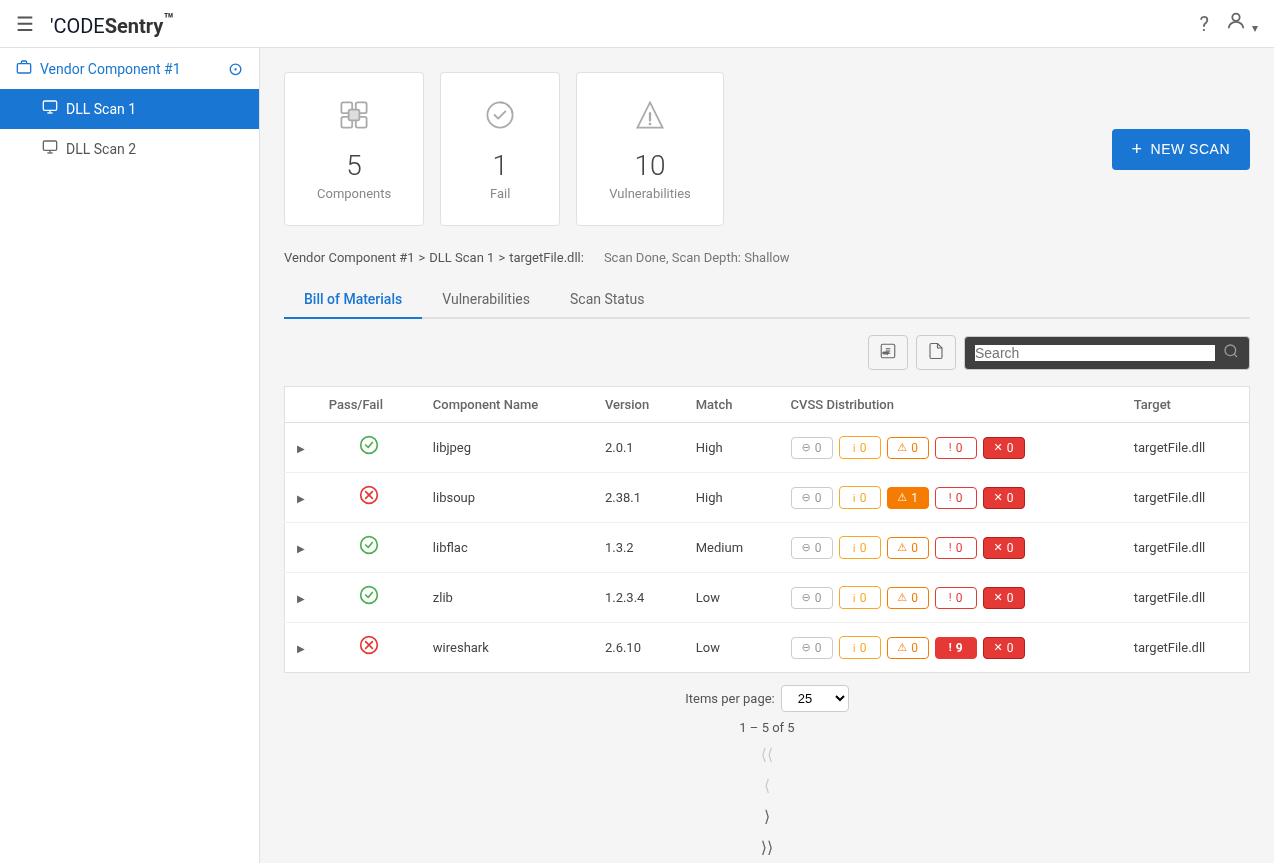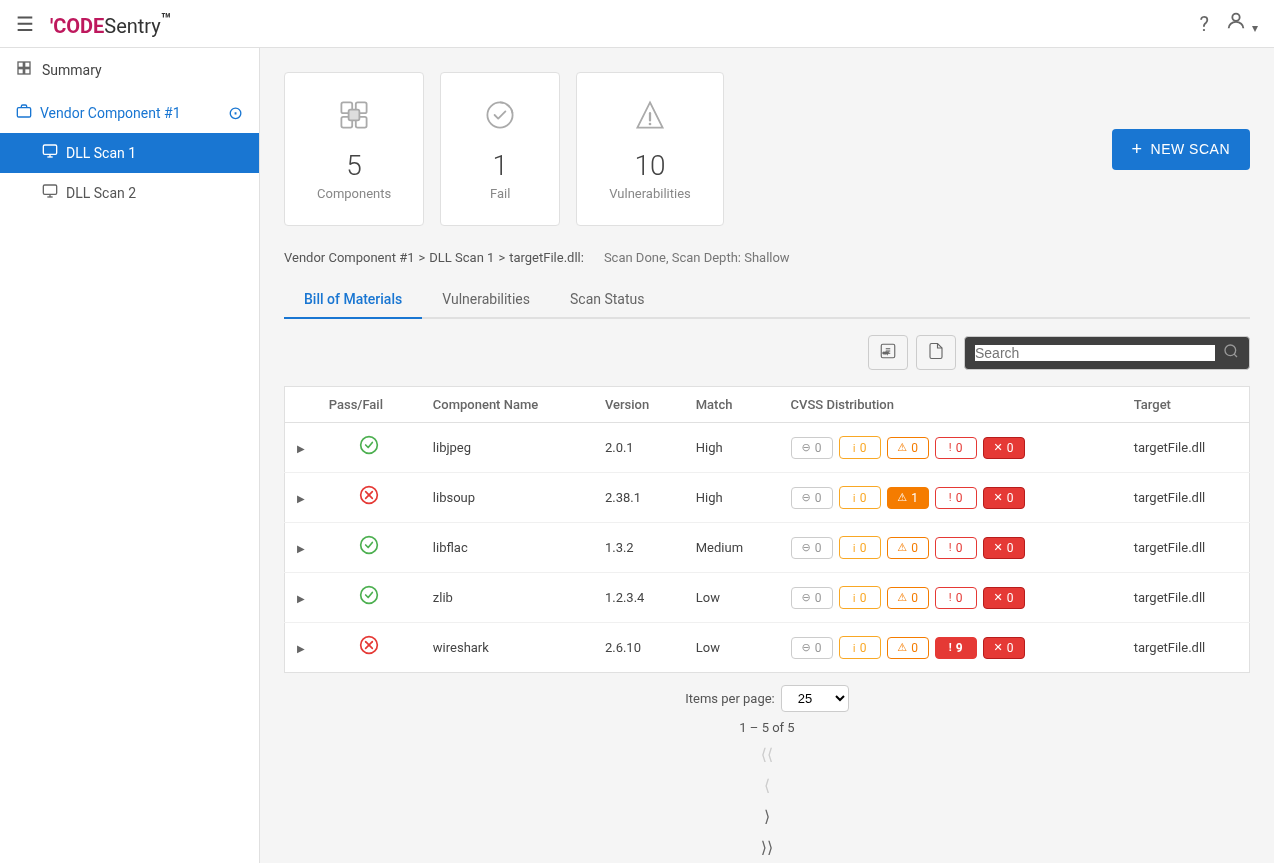--- a/index.html
+++ b/index.html
@@ -11,22 +11,22 @@
       height: 48px;
       display: flex;
       align-items: center;
       padding: 0 16px;
       border-bottom: 1px solid #e0e0e0;
       position: relative;
       z-index: 10;
     }
     .topnav-hamburger { font-size: 20px; color: #555; cursor: pointer; margin-right: 16px; }
     .topnav-logo { font-size: 20px; font-weight: bold; color: #333; }
-    .topnav-logo span.brand { color: #be185d; font-weight: 700; }
-    .topnav-logo span.code { font-weight: 400; }
+    .topnav-logo span.brand { color: #0f172a; font-weight: 400; }
+    .topnav-logo span.code { font-weight: 700; }
     .topnav-right { margin-left: auto; display: flex; align-items: center; gap: 16px; }
     .topnav-icon { font-size: 20px; color: #666; cursor: pointer; }
 
     
     .main-layout { display: flex; flex: 1; overflow: hidden; }
 
     
     .sidebar {
       width: 260px;
       background: #fff;
@@ -273,31 +273,20 @@
         <path d="M4 20c0-4 3.6-7 8-7s8 3 8 7"></path>
       </svg>
       <span style="font-size:12px;color:#666;">▾</span>
     </span>
   </div>
 </div>
 
 <div class="main-layout">
 
   <div class="sidebar">
-    <div class="sidebar-item">
-      <span class="sidebar-icon">
-        <svg width="16" height="16" viewBox="0 0 24 24" fill="none" stroke="currentColor" stroke-width="2">
-          <rect x="3" y="3" width="8" height="8"></rect>
-            <rect x="13" y="3" width="8" height="8"></rect>
-            <rect x="3" y="13" width="8" height="8"></rect>
-            <rect x="13" y="13" width="8" height="8"></rect>
-        </svg>
-      </span>
-      <span>Summary</span>
-    </div>
     <div class="sidebar-vendor">
       <span class="sidebar-icon">
         <svg width="16" height="16" viewBox="0 0 24 24" fill="none" stroke="#1976d2" stroke-width="2">
           <rect x="2" y="7" width="20" height="14" rx="2"></rect>
             <path d="M16 7V5a2 2 0 0 0-2-2h-4a2 2 0 0 0-2 2v2"></path>
         </svg>
       </span>
       <span style="color:#1976d2;">Vendor Component #1</span>
       <span class="chevron" style="margin-left:auto;color:#1976d2;">⊙</span>
     </div>

